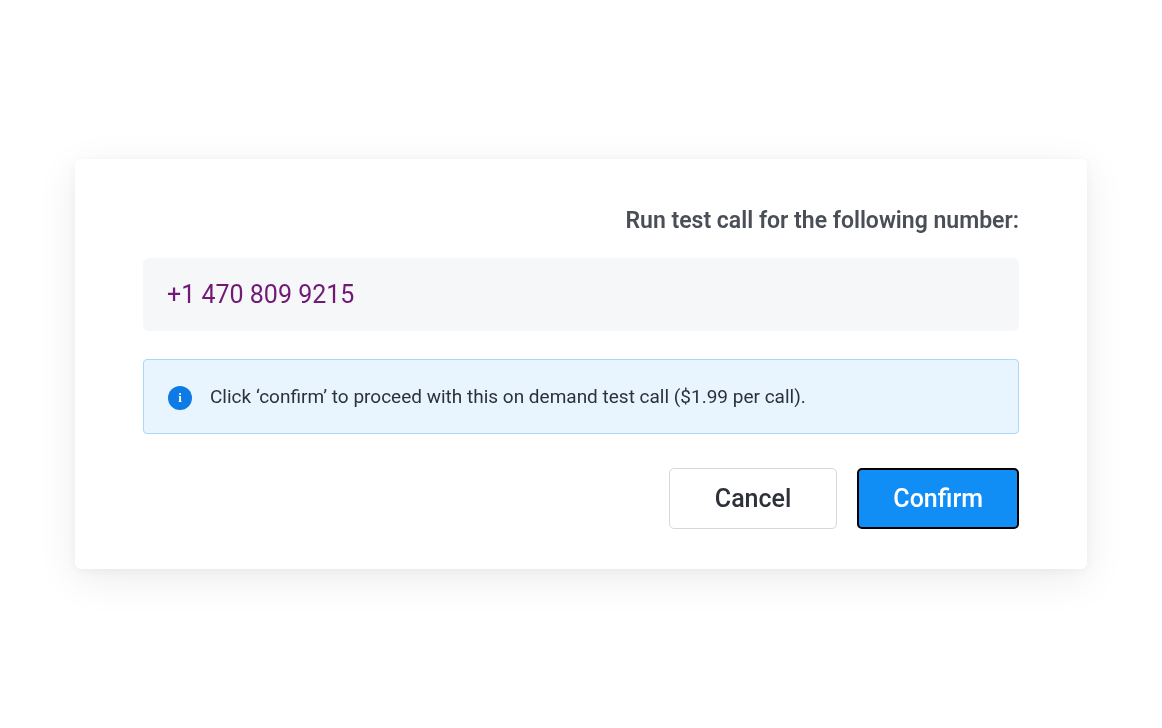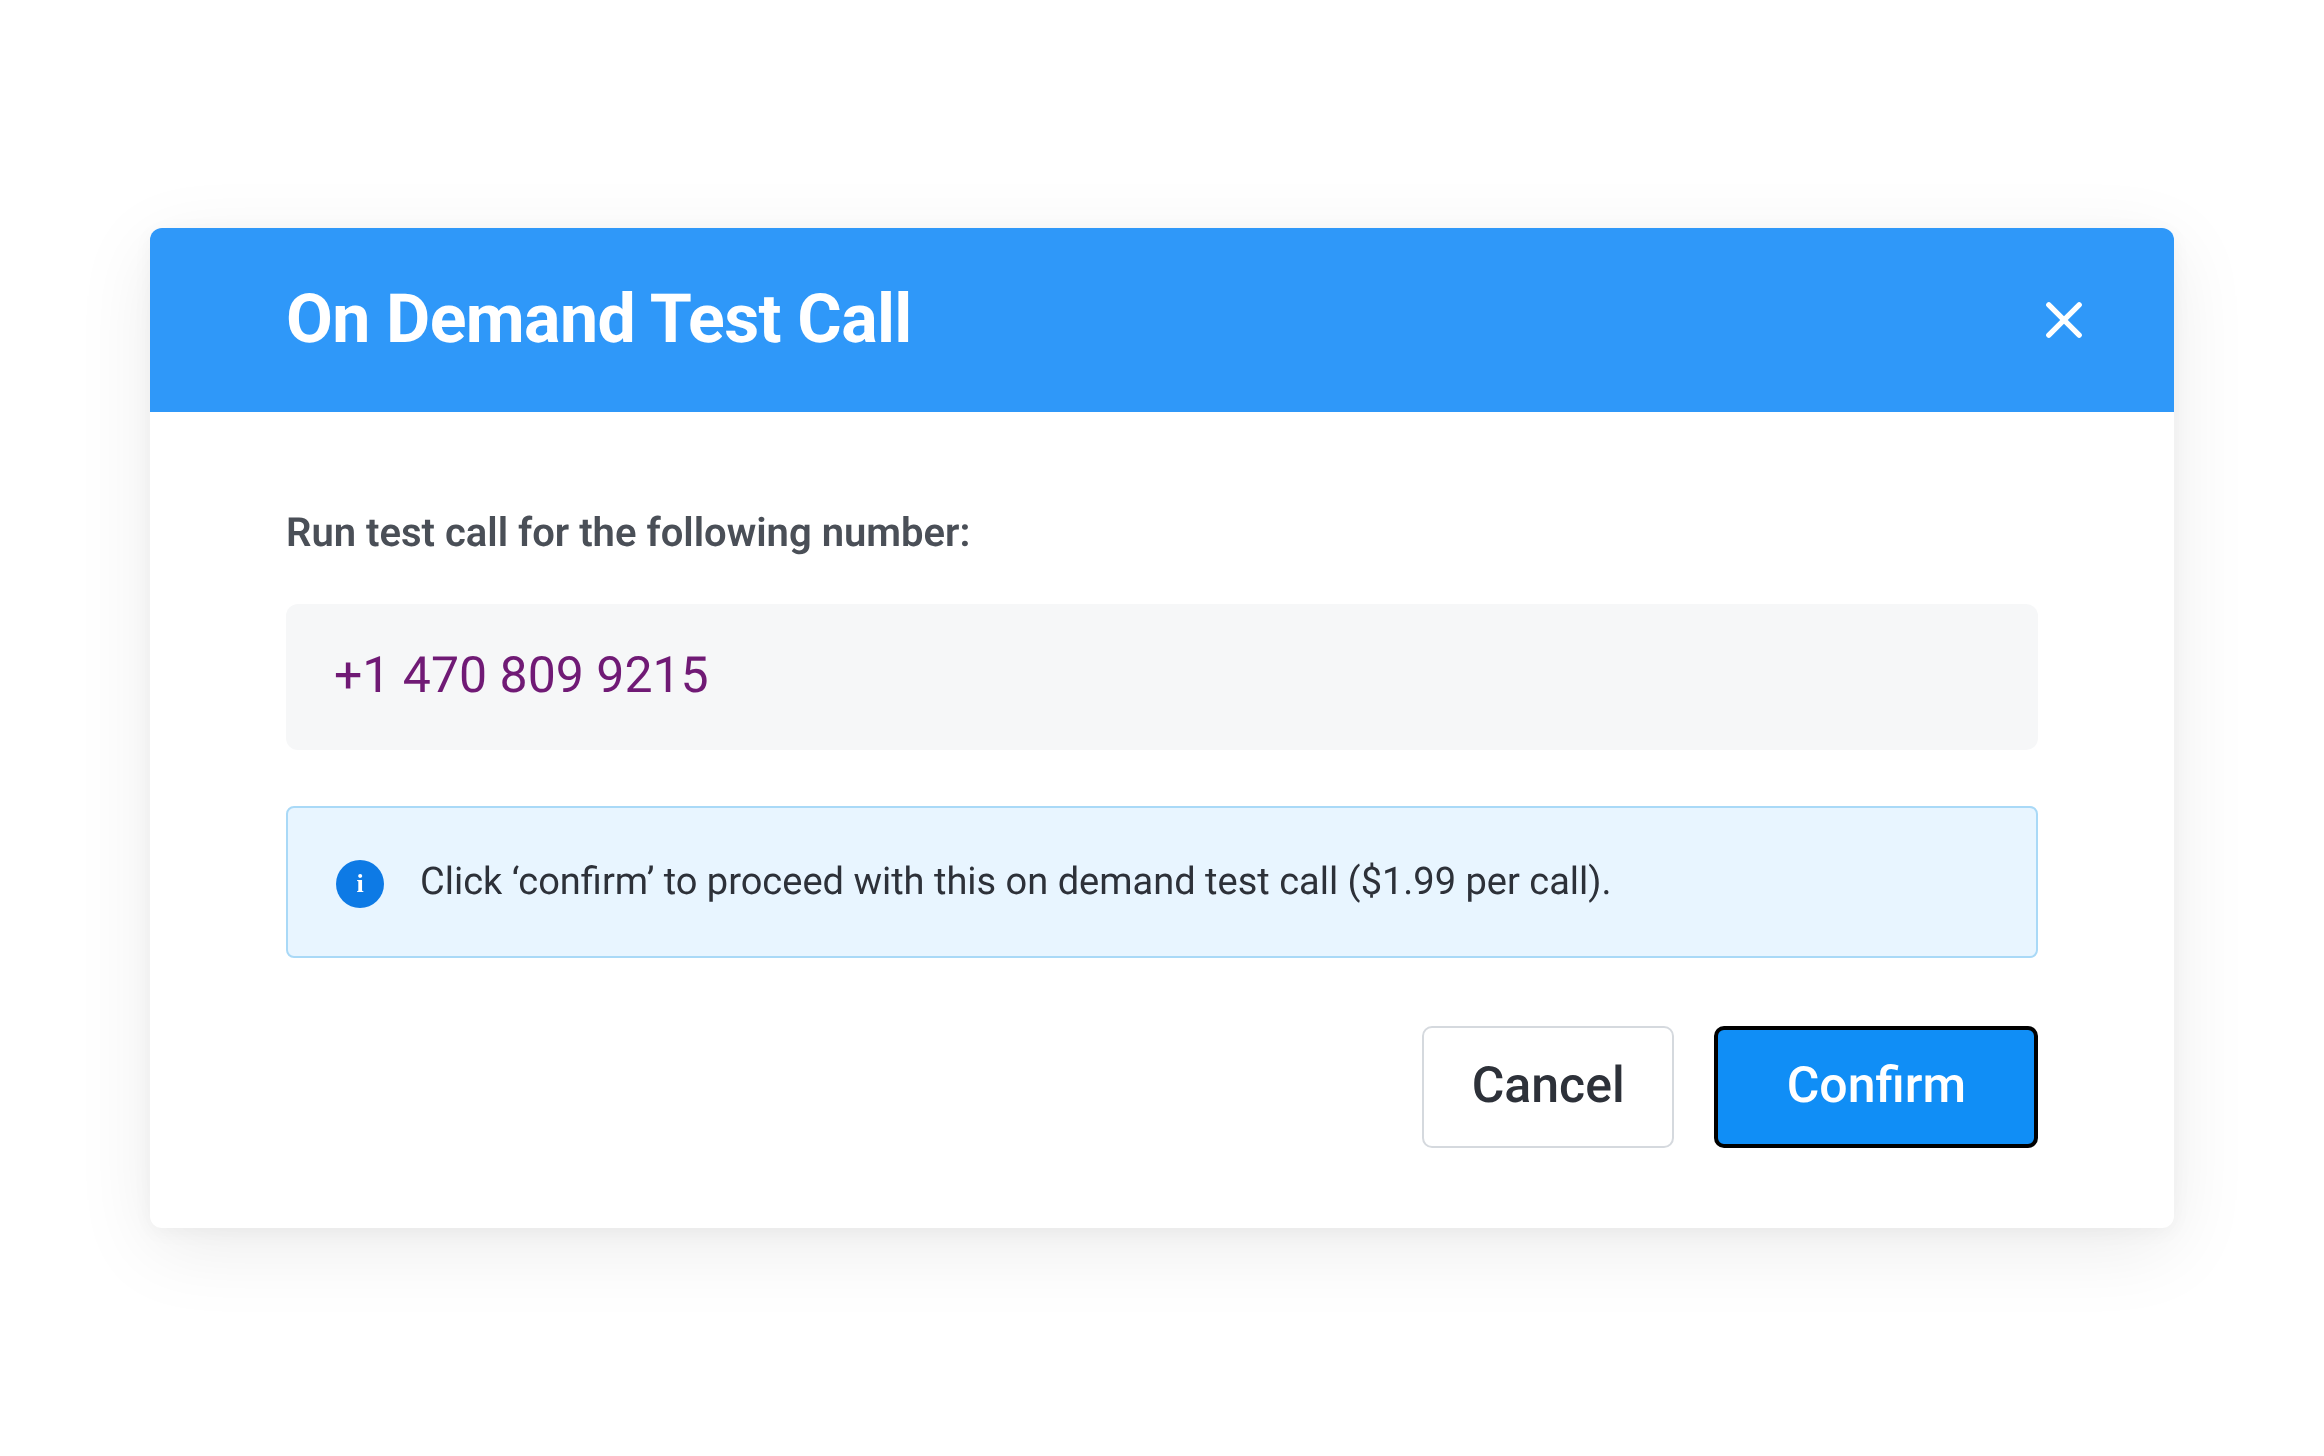--- a/index.html
+++ b/index.html
@@ -47,23 +47,24 @@
     }
     .close-btn svg {
       width: 26px;
       height: 26px;
     }
     .modal-body {
       padding: 48px 68px 40px 68px;
     }
     .prompt-text {
       color: #4a4f57;
-      font-size: 20px;
+      font-size: 23px;
       font-weight: 600;
       margin-bottom: 24px;
+      text-align: right;
     }
     .phone-field {
       background: #f6f7f8;
       border-radius: 6px;
       padding: 22px 24px;
       width: 100%;
       border: none;
       color: #701a75;
       font-size: 25px;
       font-family: inherit;
@@ -102,50 +103,41 @@
       line-height: 1.55;
     }
     .modal-actions {
       display: flex;
       justify-content: flex-end;
       gap: 20px;
     }
     .btn {
       font-size: 25px;
       font-weight: 500;
-      padding: 14px 24px;
+      padding: 14px 45px;
       border-radius: 5px;
       cursor: pointer;
       font-family: inherit;
     }
     .btn-secondary {
       background: #ffffff;
       color: #2d3139;
       border: 1px solid #d5d9de;
     }
     .btn-primary {
       background: #108EF6;
       color: #ffffff;
       border: 2px solid #000000;
       padding: 14px 34px;
     }
   </style>
 </head>
 <body>
 
 <div class="modal">
-  <div class="modal-header">
-    <h1 class="modal-title">On Demand Test Call</h1>
-    <button class="close-btn">
-      <svg viewBox="0 0 24 24" fill="none" stroke="#ffffff" stroke-width="2.5" stroke-linecap="round">
-        <line x1="5" y1="5" x2="19" y2="19"></line>
-        <line x1="19" y1="5" x2="5" y2="19"></line>
-      </svg>
-    </button>
-  </div>
   <div class="modal-body">
     <p class="prompt-text">Run test call for the following number:</p>
     <input type="text" class="phone-field" value="+1 470 809 9215" style="">
     <div class="info-banner">
       <div class="info-icon">
         <span class="info-icon-letter">i</span>
       </div>
       <div class="info-text">Click ‘confirm’ to proceed with this on demand test call ($1.99 per call).</div>
     </div>
     <div class="modal-actions">

